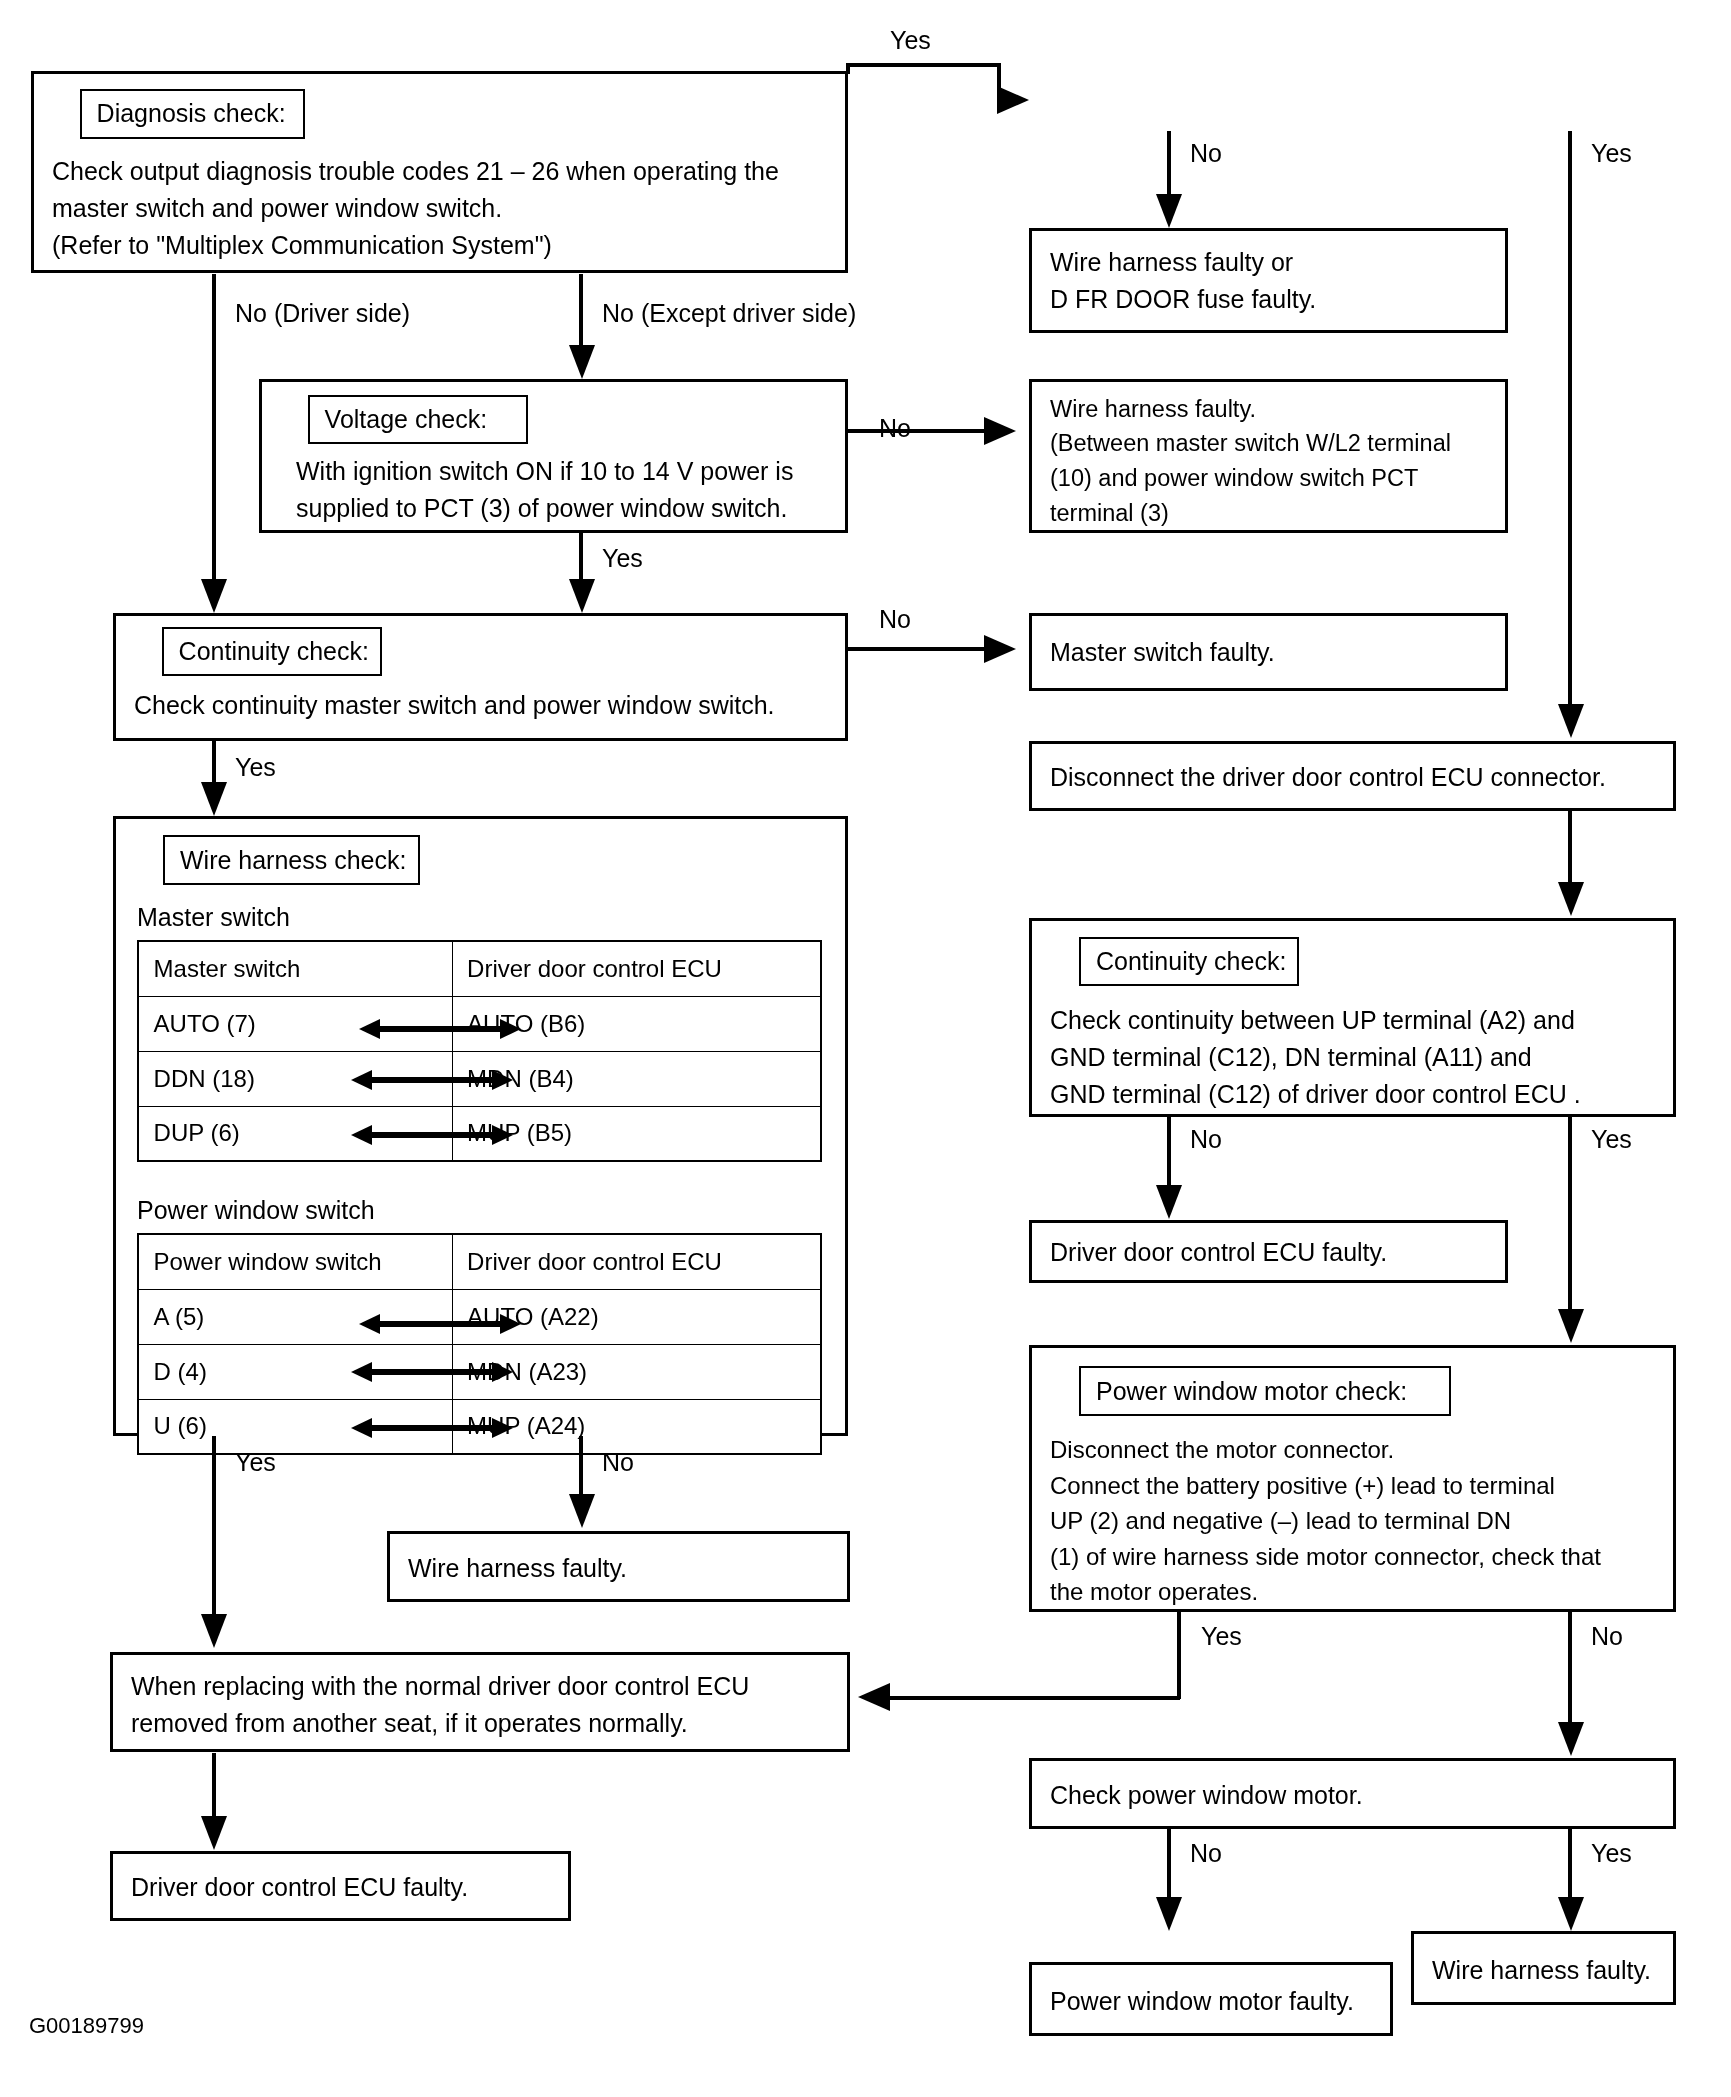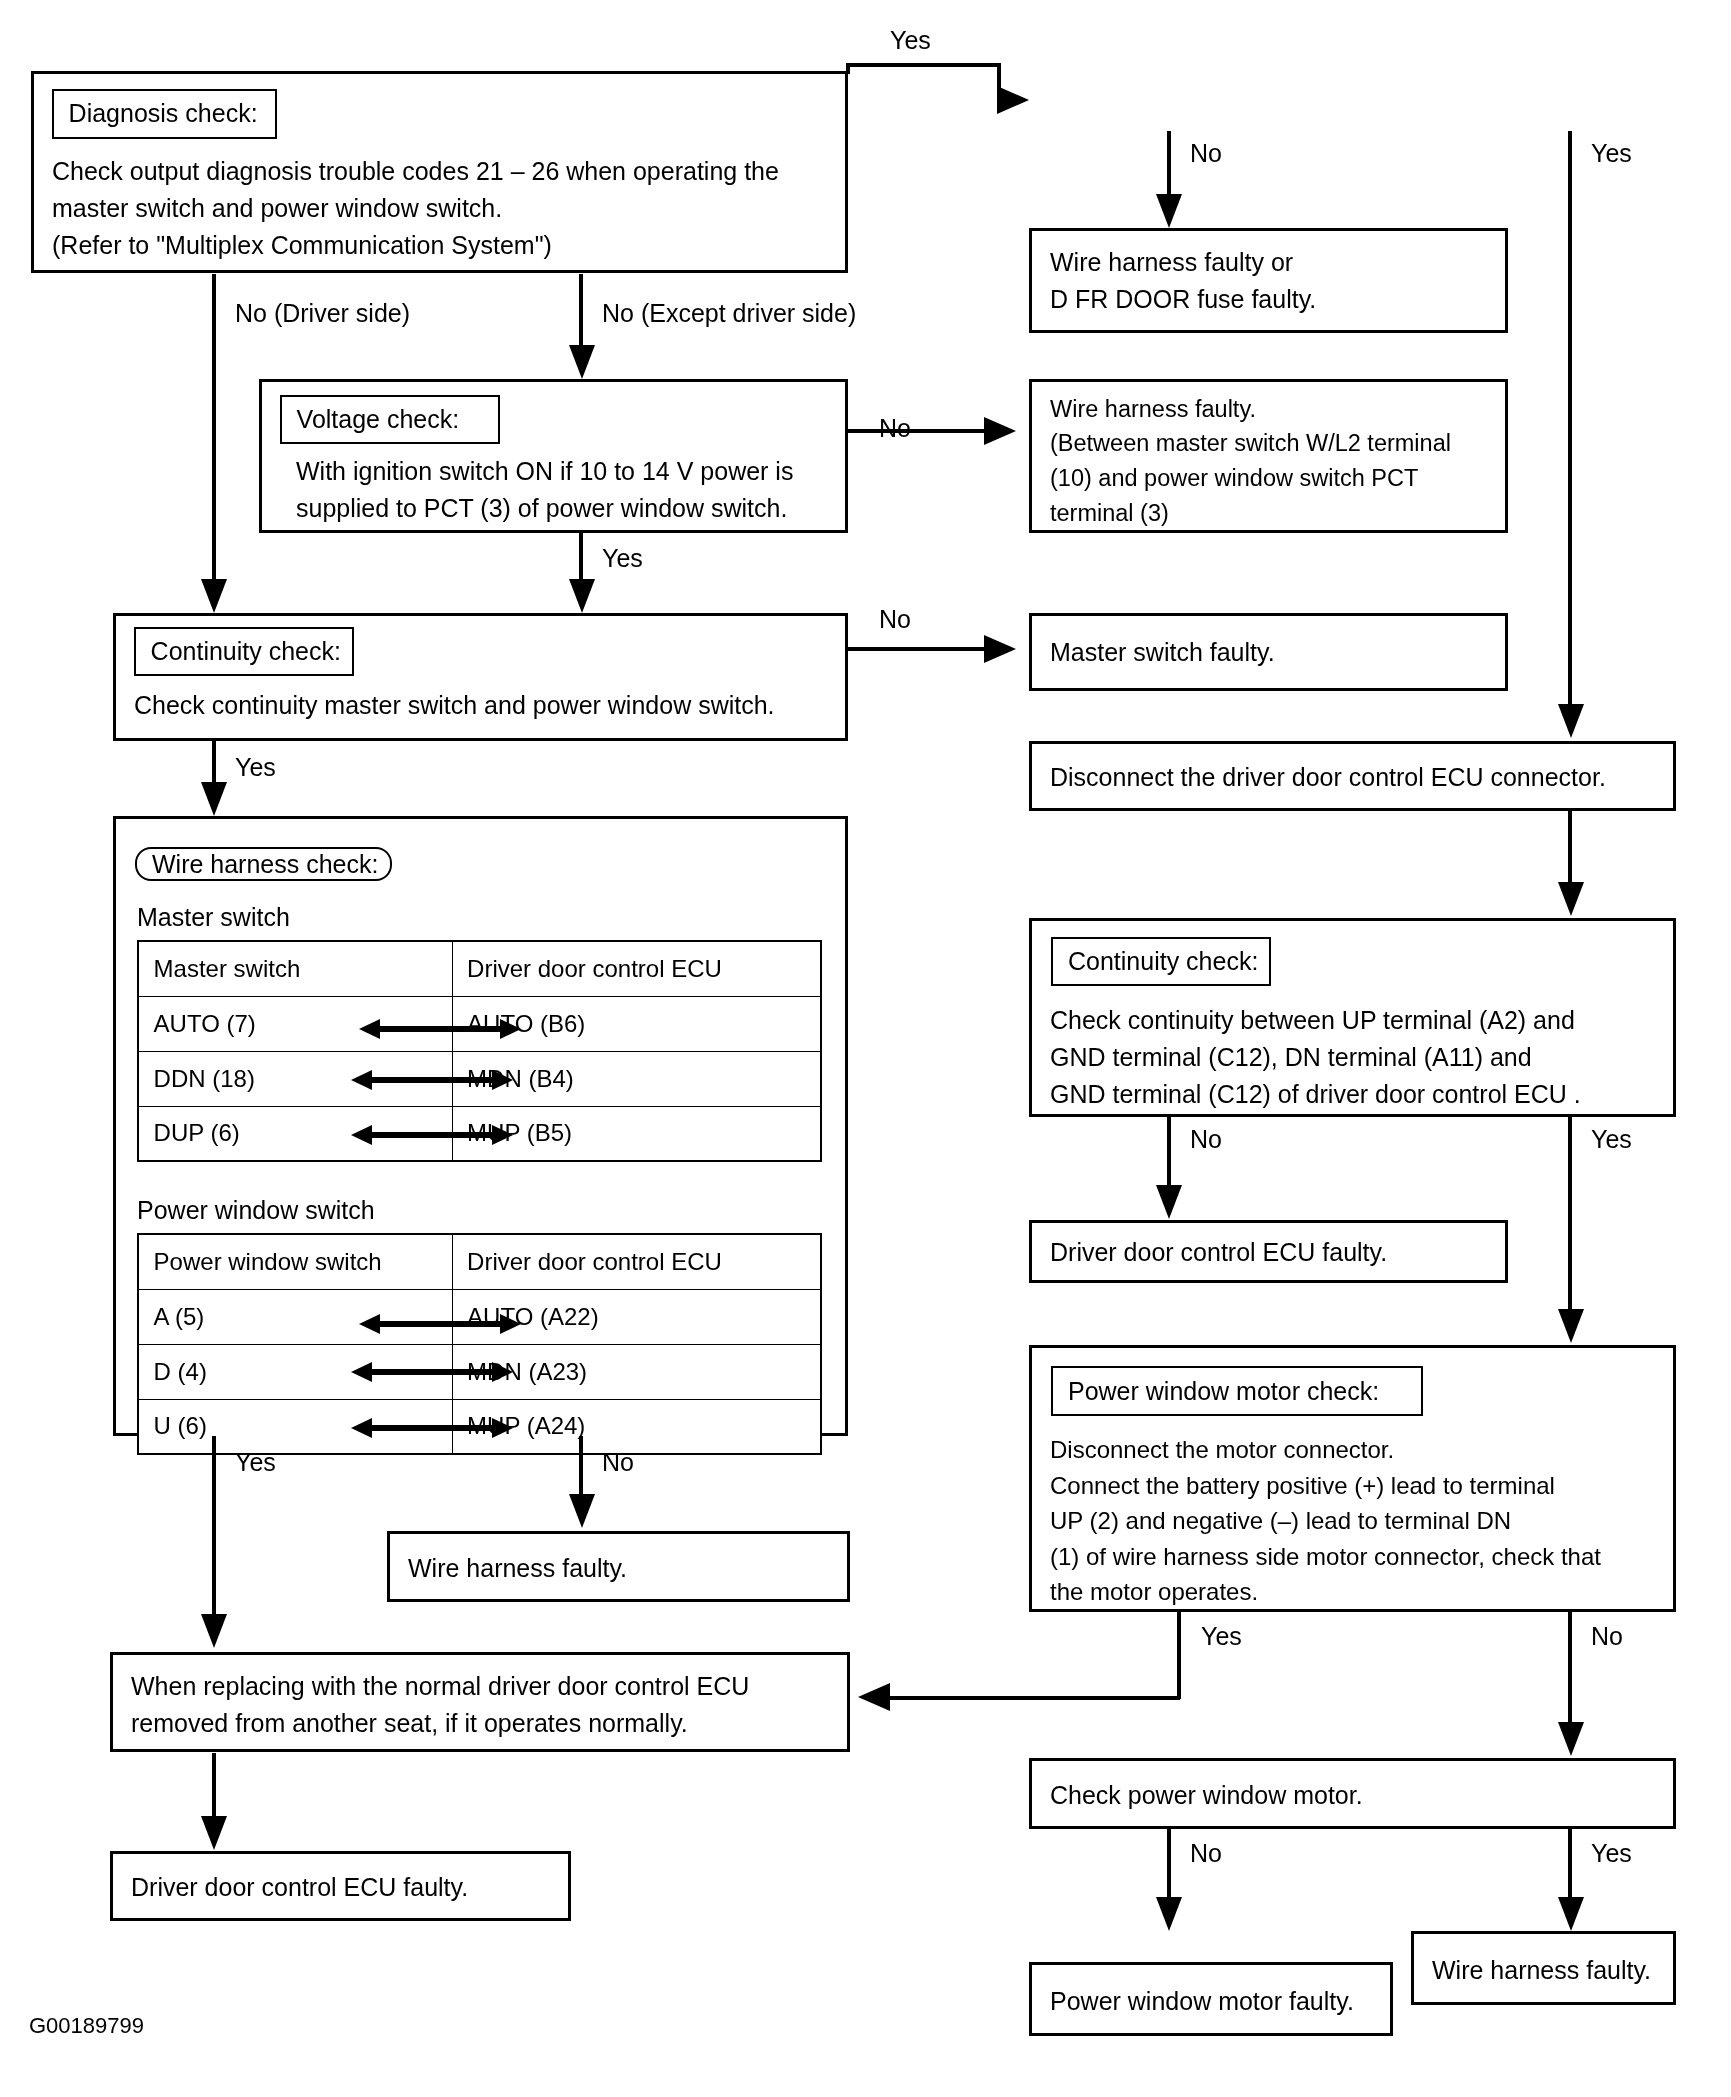--- a/index.html
+++ b/index.html
@@ -4,21 +4,21 @@
 <style>
   html,body{margin:0;padding:0;background:#ffffff;}
   body{font-family:"Liberation Sans", sans-serif;}
   #page{position:relative;width:1732px;height:2097px;background:#fff;overflow:hidden;}
 
   .box{position:absolute;border:3.2px solid #000;background:#fff;box-sizing:border-box;}
   .box .txt{position:absolute;left:18px;right:11.3px;color:#000;font-size:25px;line-height:1.48;white-space:pre-line;}
 
   
   .labelbox{position:absolute;border:2.4px solid #000;background:#fff;box-sizing:border-box;
-            display:flex;align-items:center;padding-left:14.6px;font-size:25px;color:#000;}
+            display:flex;align-items:center;padding-left:14.6px;font-size:25px;color:#000;margin-left:28px;}
 
   
   .ln{position:absolute;background:#000;}
   .hln{height:4px;}
   .vln{width:4px;}
 
   
   .ar-down{position:absolute;width:0;height:0;border-left:13px solid transparent;
            border-right:13px solid transparent;border-top:34px solid #000;}
   .ar-right{position:absolute;width:0;height:0;border-top:14.6px solid transparent;
@@ -62,21 +62,21 @@
     <div class="txt" style="left:34px;top:71px;">With ignition switch ON if 10 to 14 V power is
 supplied to PCT (3) of power window switch.</div>
   </div>
 
   <div class="box" style="left:113px;top:613px;width:735px;height:128px;">
     <div class="labelbox" style="left:18px;top:11.3px;width:220px;height:49px;">Continuity check:</div>
     <div class="txt" style="top:71px;">Check continuity master switch and power window switch.</div>
   </div>
 
   <div class="box" style="left:113px;top:816px;width:735px;height:620px;">
-    <div class="labelbox" style="left:19.4px;top:28px;width:257px;height:34px;border-radius:16px;">Wire harness check:</div>
+    <div class="labelbox" style="left:19.4px;top:16px;width:257px;height:50px;">Wire harness check:</div>
 
     <div class="subcap" style="left:21px;top:84px;">Master switch</div>
 
     <table class="dtable" style="left:21px;top:121px;width:685px;">
       <tbody>
           <tr>
         <td style="width:314px;">Master switch</td>
         <td class="c2">Driver door control ECU</td>
       </tr>
       <tr>

